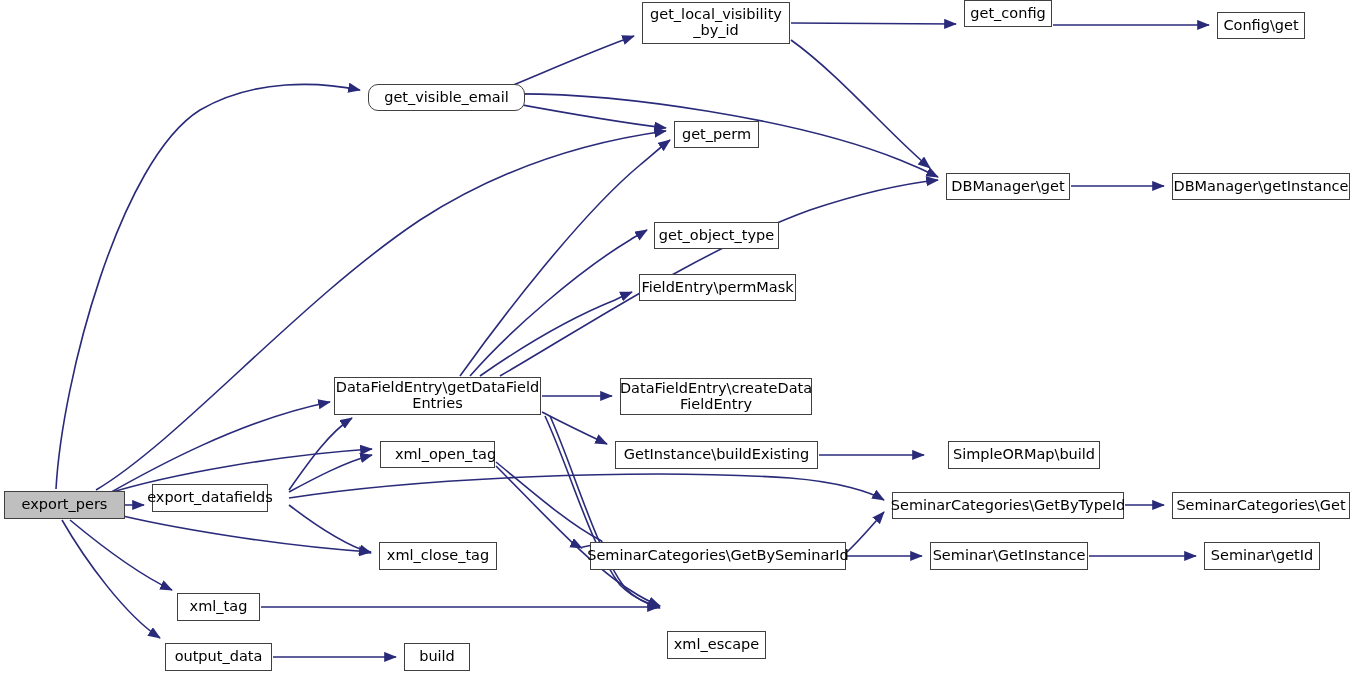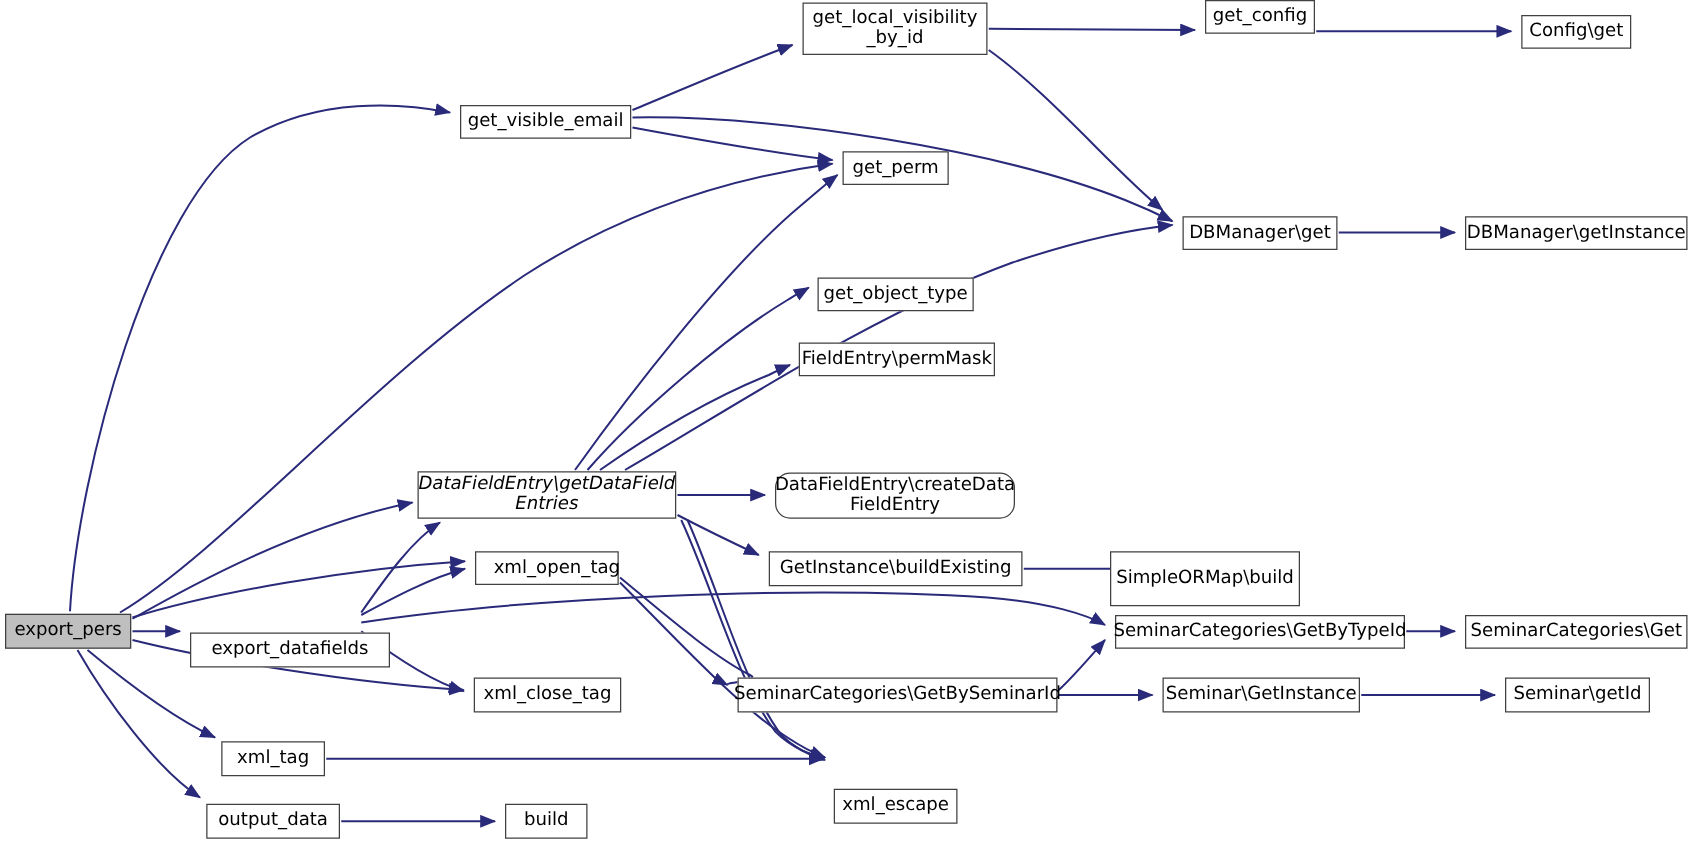--- a/index.html
+++ b/index.html
@@ -57,39 +57,39 @@
         <path d="M 1125,505 L 1164,505" marker-end="url(#arrow)"></path>
         <path d="M 847,552 C 860,540 875,522 884,512" marker-end="url(#arrow)"></path>
         <path d="M 847,556 L 922,556" marker-end="url(#arrow)"></path>
         <path d="M 1089,556 L 1196,556" marker-end="url(#arrow)"></path>
         <path d="M 261,607 L 659,607" marker-end="url(#arrow)"></path>
         <path d="M 273,657 L 396,657" marker-end="url(#arrow)"></path>
       </g>
   </svg>
 
   <div id="node-layer">
-      <div class="node hl" style="left: 4px; top: 491px; width: 101px; height: 28px; background: rgb(191, 191, 191);">export_pers</div>
-      <div class="node" style="left: 368px; top: 84px; width: 137px; height: 27px;">get_visible_email</div>
+      <div class="node hl" style="left: 4px; top: 491px; width: 121px; height: 28px; background: rgb(191, 191, 191);">export_pers</div>
+      <div class="node" style="left: 368px; top: 84px; width: 157px; height: 27px; border-radius: 10px;">get_visible_email</div>
       <div class="node two" style="left: 642px; top: 2px; width: 148px; height: 42px;">get_local_visibility
 _by_id</div>
       <div class="node" style="left: 964px; top: 0; width: 88px; height: 27px;">get_config</div>
       <div class="node" style="left: 1217px; top: 12px; width: 88px; height: 27px;">Config\get</div>
       <div class="node" style="left: 674px; top: 121px; width: 85px; height: 27px;">get_perm</div>
       <div class="node" style="left: 946px; top: 173px; width: 124px; height: 27px;">DBManager\get</div>
       <div class="node" style="left: 1172px; top: 173px; width: 178px; height: 27px;">DBManager\getInstance</div>
       <div class="node" style="left: 654px; top: 222px; width: 125px; height: 27px;">get_object_type</div>
       <div class="node" style="left: 639px; top: 274px; width: 157px; height: 27px;">FieldEntry\permMask</div>
-      <div class="node two" style="left: 334px; top: 377px; width: 207px; height: 38px; font-style: italic;">DataFieldEntry\getDataField
+      <div class="node two" style="left: 334px; top: 377px; width: 207px; height: 38px;">DataFieldEntry\getDataField
 Entries</div>
-      <div class="node two" style="left: 620px; top: 378px; width: 192px; height: 37px; border-radius: 12px;">DataFieldEntry\createData
+      <div class="node two" style="left: 620px; top: 378px; width: 192px; height: 37px;">DataFieldEntry\createData
 FieldEntry</div>
       <div class="node" style="left: 380px; top: 441px; width: 115px; height: 27px; padding-left: 16px;">xml_open_tag</div>
       <div class="node" style="left: 615px; top: 441px; width: 203px; height: 28px;">GetInstance\buildExisting</div>
-      <div class="node" style="left: 888px; top: 441px; width: 152px; height: 44px;">SimpleORMap\build</div>
-      <div class="node" style="left: 152px; top: 506px; width: 160px; height: 28px;">export_datafields</div>
+      <div class="node" style="left: 948px; top: 441px; width: 152px; height: 28px;">SimpleORMap\build</div>
+      <div class="node" style="left: 152px; top: 484px; width: 116px; height: 28px;">export_datafields</div>
       <div class="node" style="left: 892px; top: 492px; width: 232px; height: 27px;">SeminarCategories\GetByTypeId</div>
       <div class="node" style="left: 1172px; top: 492px; width: 178px; height: 27px;">SeminarCategories\Get</div>
       <div class="node" style="left: 379px; top: 542px; width: 118px; height: 28px;">xml_close_tag</div>
       <div class="node" style="left: 590px; top: 542px; width: 256px; height: 28px;">SeminarCategories\GetBySeminarId</div>
       <div class="node" style="left: 930px; top: 542px; width: 158px; height: 28px;">Seminar\GetInstance</div>
       <div class="node" style="left: 1204px; top: 542px; width: 116px; height: 28px;">Seminar\getId</div>
       <div class="node" style="left: 177px; top: 593px; width: 83px; height: 28px;">xml_tag</div>
       <div class="node" style="left: 667px; top: 593px; width: 99px; height: 28px; margin-top: 38px;">xml_escape</div>
       <div class="node" style="left: 165px; top: 643px; width: 107px; height: 28px;">output_data</div>
       <div class="node" style="left: 404px; top: 643px; width: 66px; height: 28px;">build</div>

